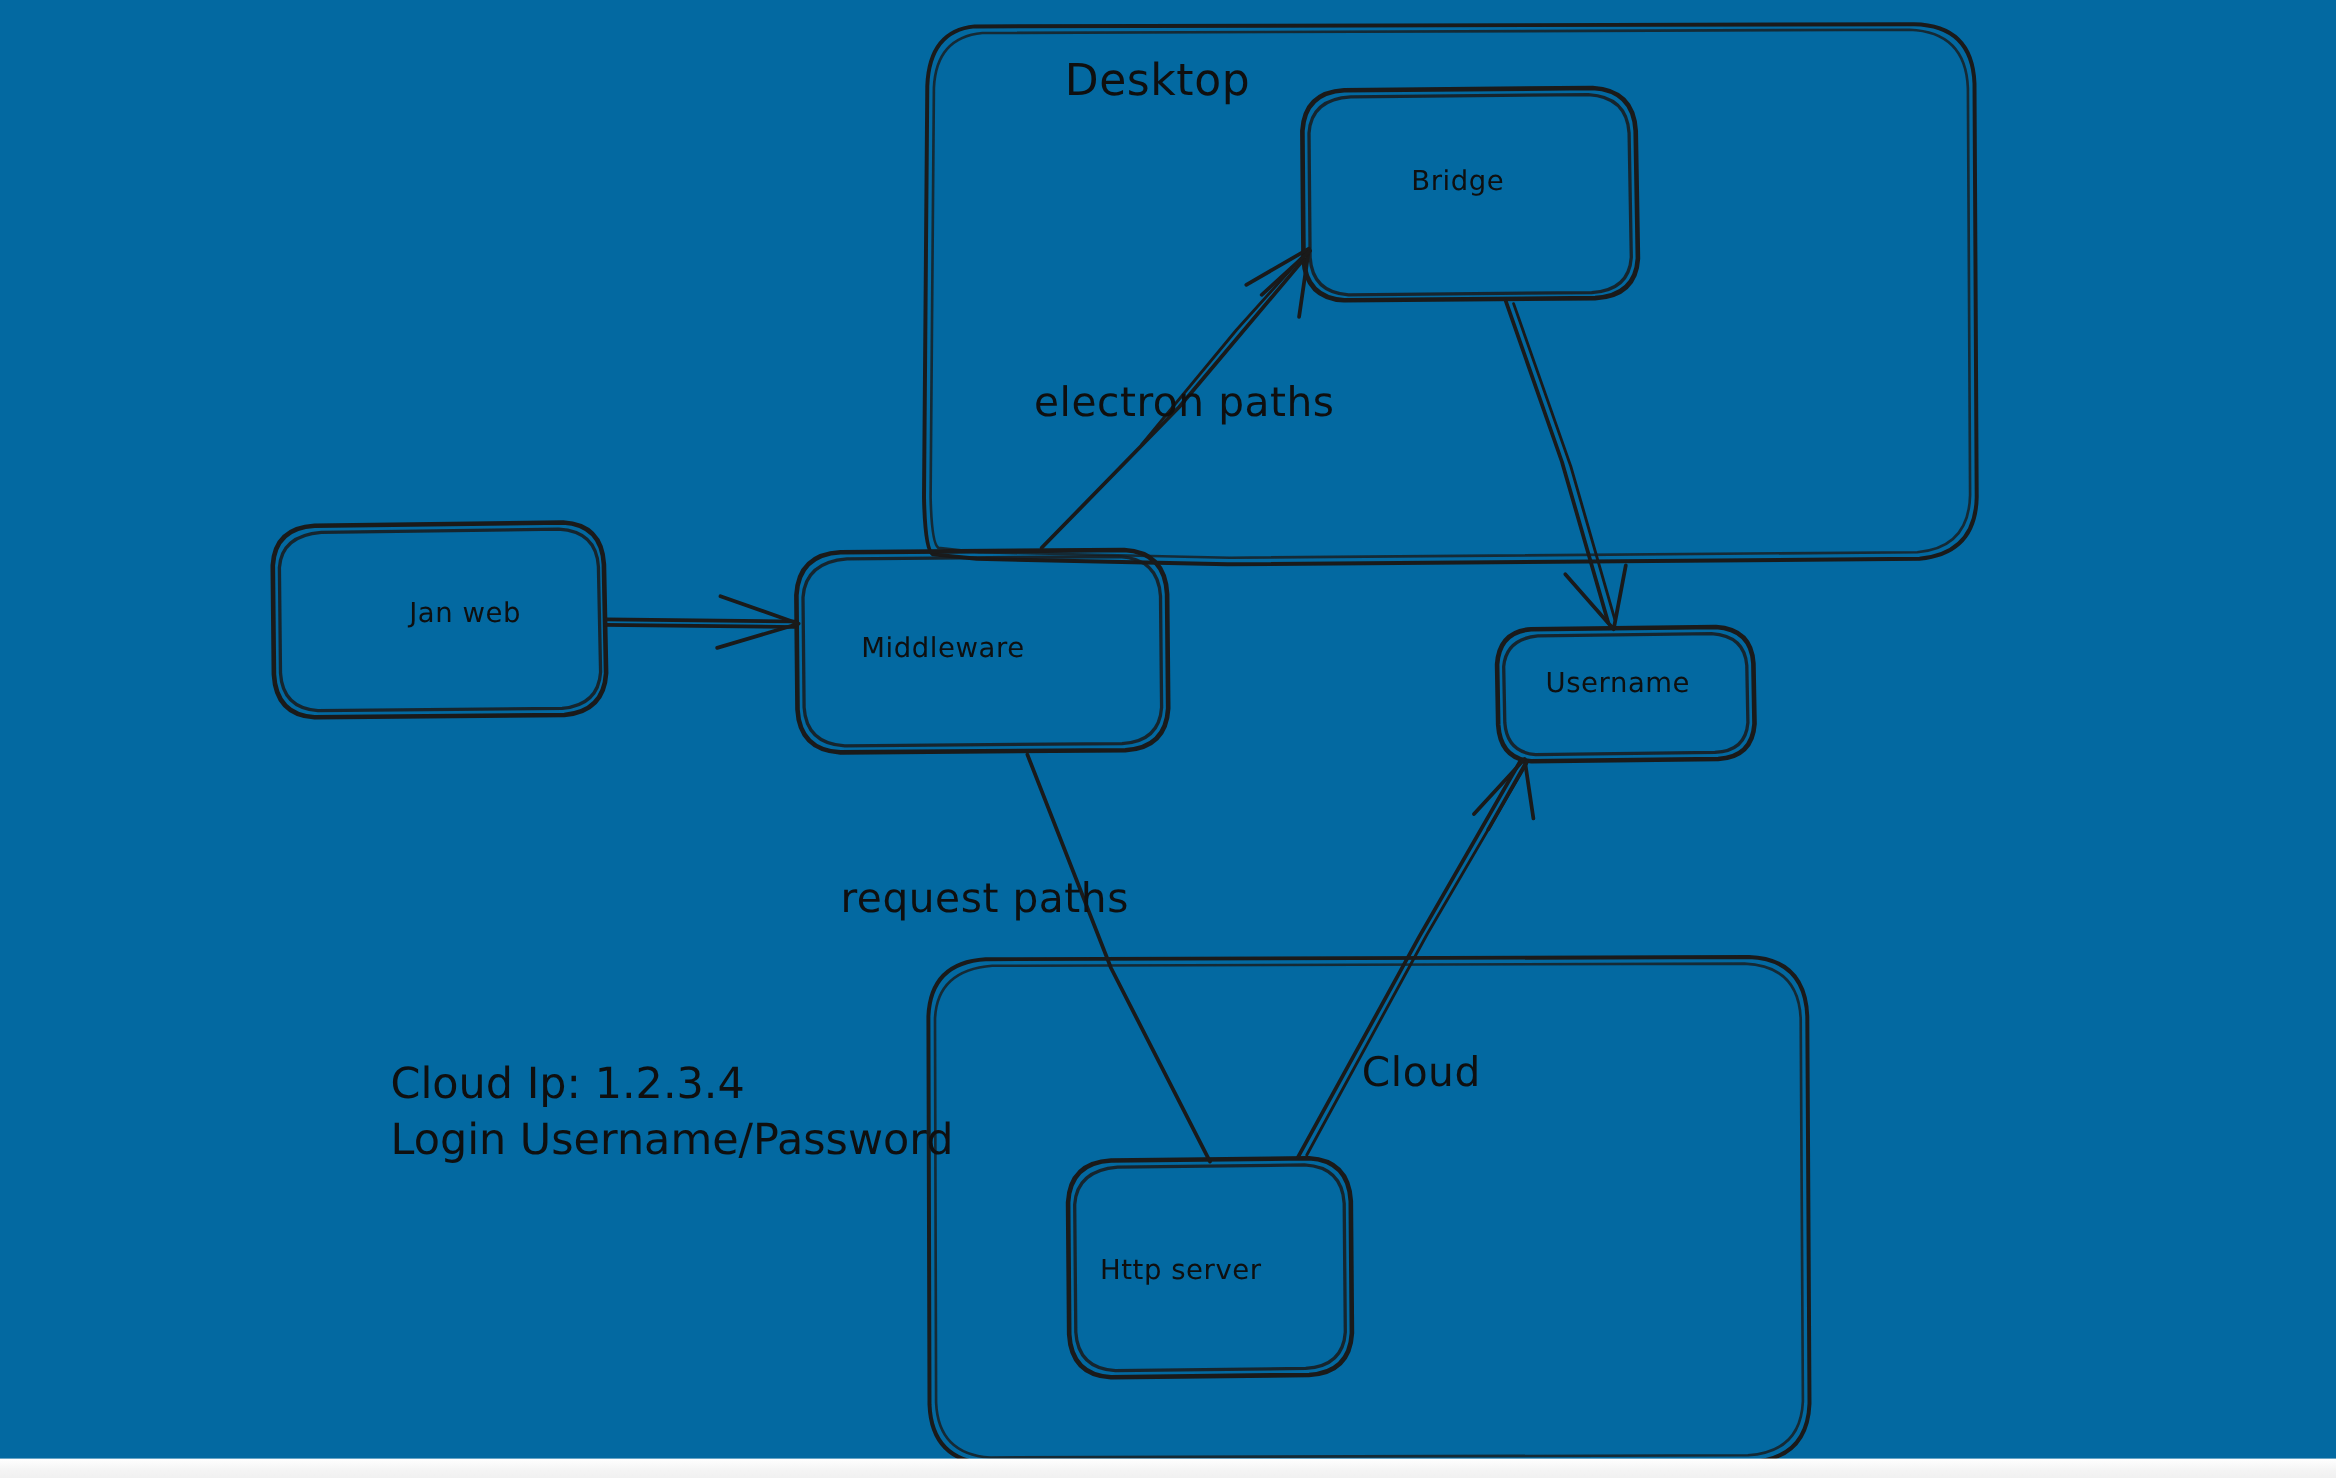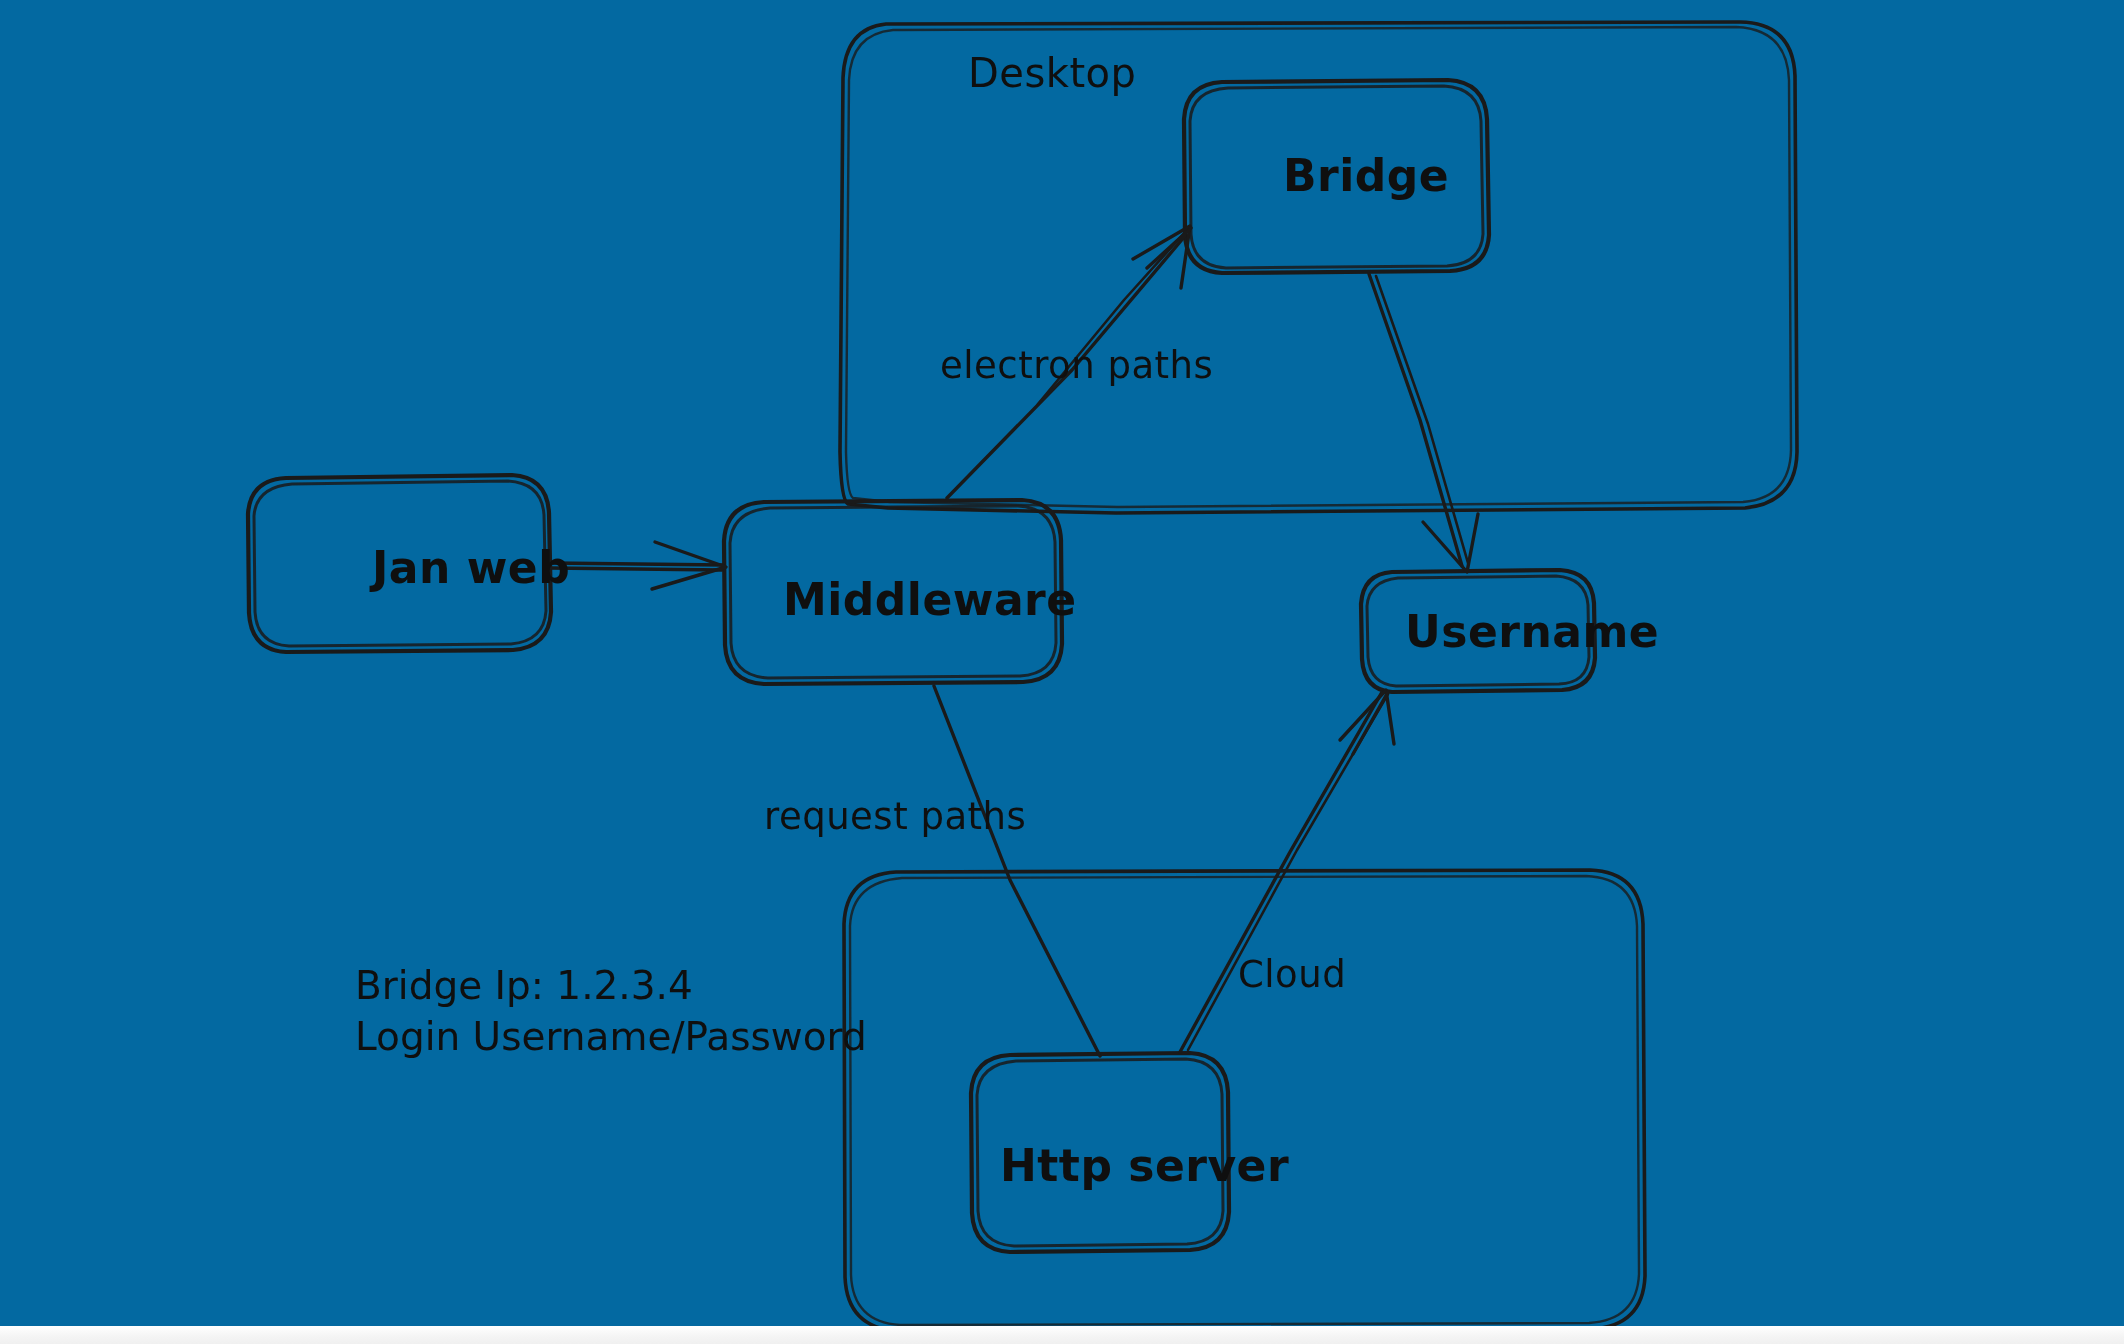--- a/index.html
+++ b/index.html
@@ -48,22 +48,22 @@
 
   .label {
     position: absolute;
     color: #0f0f0f;
     font-family: "DejaVu Sans", sans-serif;
     white-space: nowrap;
     letter-spacing: 0.5px;
     user-select: none;
   }
   .node-label {
-    font-size: 44px;
-    font-weight: 700;
+    font-size: 25px;
+    font-weight: 400;
   }
   .container-label {
     font-size: 40px;
     font-weight: 400;
   }
   .edge-label {
     font-size: 37px;
     font-weight: 400;
   }
   .note-line {
@@ -179,21 +179,21 @@
 
   <div class="label node-label" style="left:1000px; top:1140px;">Http server</div>
 
   <div class="label edge-label" style="left:940px; top:344px;">electron paths</div>
 
   <div class="label edge-label" style="left:764px; top:795px;">request paths</div>
 
   <div class="label edge-label" style="left:1238px; top:953px;">Cloud</div>
 
   <div class="note-block" style="left:355px; top:960px;">
-    <div class="note-line">Bridge Ip: 1.2.3.4</div>
+    <div class="note-line">Cloud Ip: 1.2.3.4</div>
     <div class="note-line">Login Username/Password</div>
   </div>
 
   <div class="hit" style="left:1184px; top:80px; width:305px; height:193px;"></div>
   <div class="hit" style="left:248px; top:475px; width:303px; height:177px;"></div>
   <div class="hit" style="left:724px; top:500px; width:338px; height:184px;"></div>
   <div class="hit" style="left:1361px; top:570px; width:234px; height:122px;"></div>
   <div class="hit" style="left:971px; top:1053px; width:258px; height:199px;"></div>
 
   <div id="bottom-band"></div>

